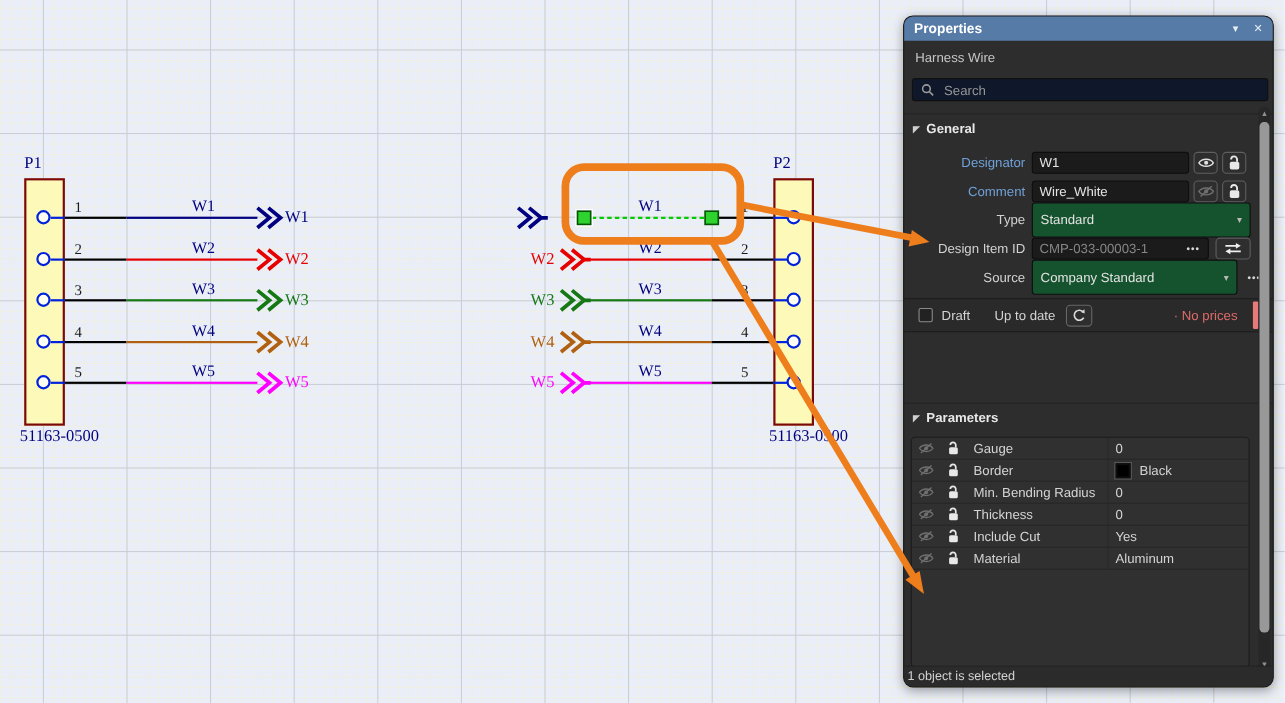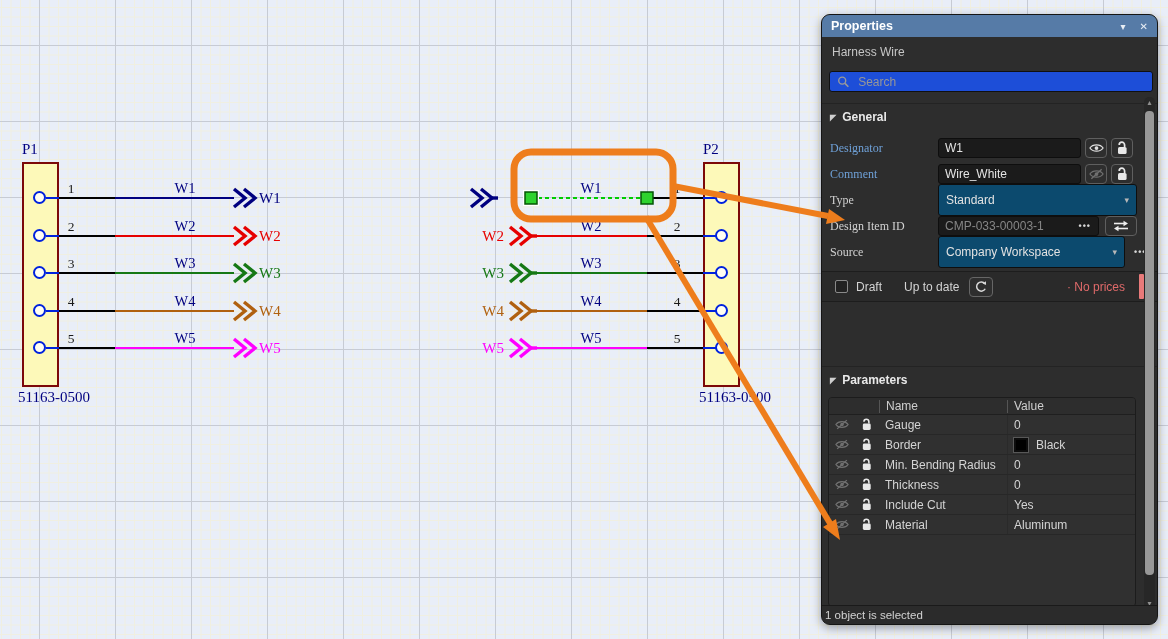--- a/index.html
+++ b/index.html
@@ -32,37 +32,37 @@
   
   #panel{position:absolute;left:821px;top:14px;width:337px;height:611px;z-index:10;
     background:#2d2d2d;border:1px solid #151515;border-radius:9px;
     box-shadow:0 3px 10px rgba(0,0,0,.35);box-sizing:border-box;color:#d4d4d4;font-size:12px;}
   #panel *{box-sizing:border-box;}
   #p-header{position:absolute;left:0;top:0;right:0;height:22px;background:#567ba7;
     border-radius:8px 8px 0 0;display:flex;align-items:center;padding:0 9px;}
   #p-header .title{font-weight:bold;font-size:12.5px;color:#fff;flex:1;}
   #p-header .hicon{color:#e8eef5;font-size:10px;margin-left:14px;cursor:default;}
   .subtitle{position:absolute;left:10px;top:30px;color:#c6c6c6;}
-  .searchbox{position:absolute;left:7px;top:56px;width:324px;height:21px;background:#1d4ed8;
+  .searchbox{position:absolute;left:7px;top:56px;width:324px;height:21px;background:#0f172a;
     border:1px solid #101010;border-radius:3px;display:flex;align-items:center;padding:0 7px;}
   .searchbox input{background:transparent;border:none;outline:none;color:#bdbdbd;
     font-size:12px;margin-left:7px;width:100%;font-family:"Liberation Sans",sans-serif;}
   .searchbox input::placeholder{color:#979797;}
   .sec{position:absolute;left:0;right:0;border-top:1px solid #232323;padding:6px 0 0 8px;
     font-weight:bold;color:#e9e9e9;}
   .sec .mark{font-size:8px;color:#cfcfcf;margin-right:6px;vertical-align:1px;}
   .g-row{position:absolute;left:8px;height:22px;display:flex;align-items:center;}
-  .g-label{width:102px;margin-right:6px;color:#d2d2d2;font-family:Liberation Serif, serif;}
+  .g-label{width:102px;text-align:right;margin-right:6px;color:#d2d2d2;}
   .g-label.blue{color:#6fa1d8;}
   .tinput{height:20px;background:#1b1b1b;border:1px solid #0e0e0e;border-radius:3px;
     color:#e4e4e4;font-size:12px;padding:0 6px;font-family:"Liberation Sans",sans-serif;outline:none;}
   .tinput.grayed{color:#868686;}
   .ibtn{width:22px;height:20px;margin-left:4px;border:1px solid #5f5f5f;border-radius:4px;
     background:#2e2e2e;display:flex;align-items:center;justify-content:center;}
-  .dd{display:flex;align-items:center;background:#0c4a6e;border:1px solid #0e0e0e;
+  .dd{display:flex;align-items:center;background:#14532d;border:1px solid #0e0e0e;
     border-radius:3px;height:32px;padding:0 7px;}
   .dd .dd-text{flex:1;color:#e2e2e2;}
   .caret{color:#b8b8b8;font-size:9px;}
   .dots{color:#d8d8d8;font-size:9px;letter-spacing:1px;font-weight:bold;}
   .iid-wrap{position:relative;display:flex;align-items:center;}
   .iid-wrap .dots{position:absolute;right:8px;}
   #draft-strip{position:absolute;left:0;right:0;top:256px;height:31px;background:#2a2a2a;
     border-top:1px solid #1d1d1d;border-bottom:1px solid #1d1d1d;
     display:flex;align-items:center;padding:0 10px 0 13px;}
   .checkbox{width:13px;height:13px;border:1px solid #8a8a8a;background:#222;border-radius:2px;}
@@ -330,21 +330,21 @@
             <path d="M11.5 0.8 L16 3.5 L11.5 6.2 Z" fill="#eee"></path>
           <path d="M16 8.5 H6" stroke="#eee" stroke-width="1.6"></path>
             <path d="M6.5 5.8 L2 8.5 L6.5 11.2 Z" fill="#eee"></path>
         </svg>
       </span>
     </div>
 
     <div class="g-row" style="top:226px">
       <span class="g-label">Source</span>
       <div class="dd" style="width:187px">
-        <span class="dd-text">Company Workspace</span>
+        <span class="dd-text">Company Standard</span>
         <span class="caret">▾</span>
       </div>
       <span class="dots" style="margin-left:9px">•••</span>
     </div>
 
     <div id="draft-strip">
       <span class="checkbox"></span>
       <span style="margin-left:8px">Draft</span>
       <span style="margin-left:22px">Up to date</span>
       <span id="refresh-btn">
@@ -355,25 +355,20 @@
       </span>
       <span class="no-prices">· No prices</span>
       <span id="red-bar"></span>
     </div>
 
     <div class="sec" style="top:351px">
       <span class="mark">◤</span><span>Parameters</span>
     </div>
 
     <div id="ptable">
-      <div class="thead">
-        <span class="c-icons"></span>
-        <span class="c-name">Name</span>
-        <span class="c-val">Value</span>
-      </div>
       <div id="param-rows">
           <div class="prow">
      <span class="picon">
               <svg width="14" height="11" viewBox="0 0 16 12">
   <path d="M1 6 C4 1.5,12 1.5,15 6 C12 10.5,4 10.5,1 6 Z" fill="none" stroke="#707070" stroke-width="1.4"></path>
   <circle cx="8" cy="6" r="2" fill="#707070"></circle>
                 <line x1="2.5" y1="11" x2="13.5" y2="1" stroke="#707070" stroke-width="1.4"></line>
               </svg>
             </span>
      <span class="picon">

